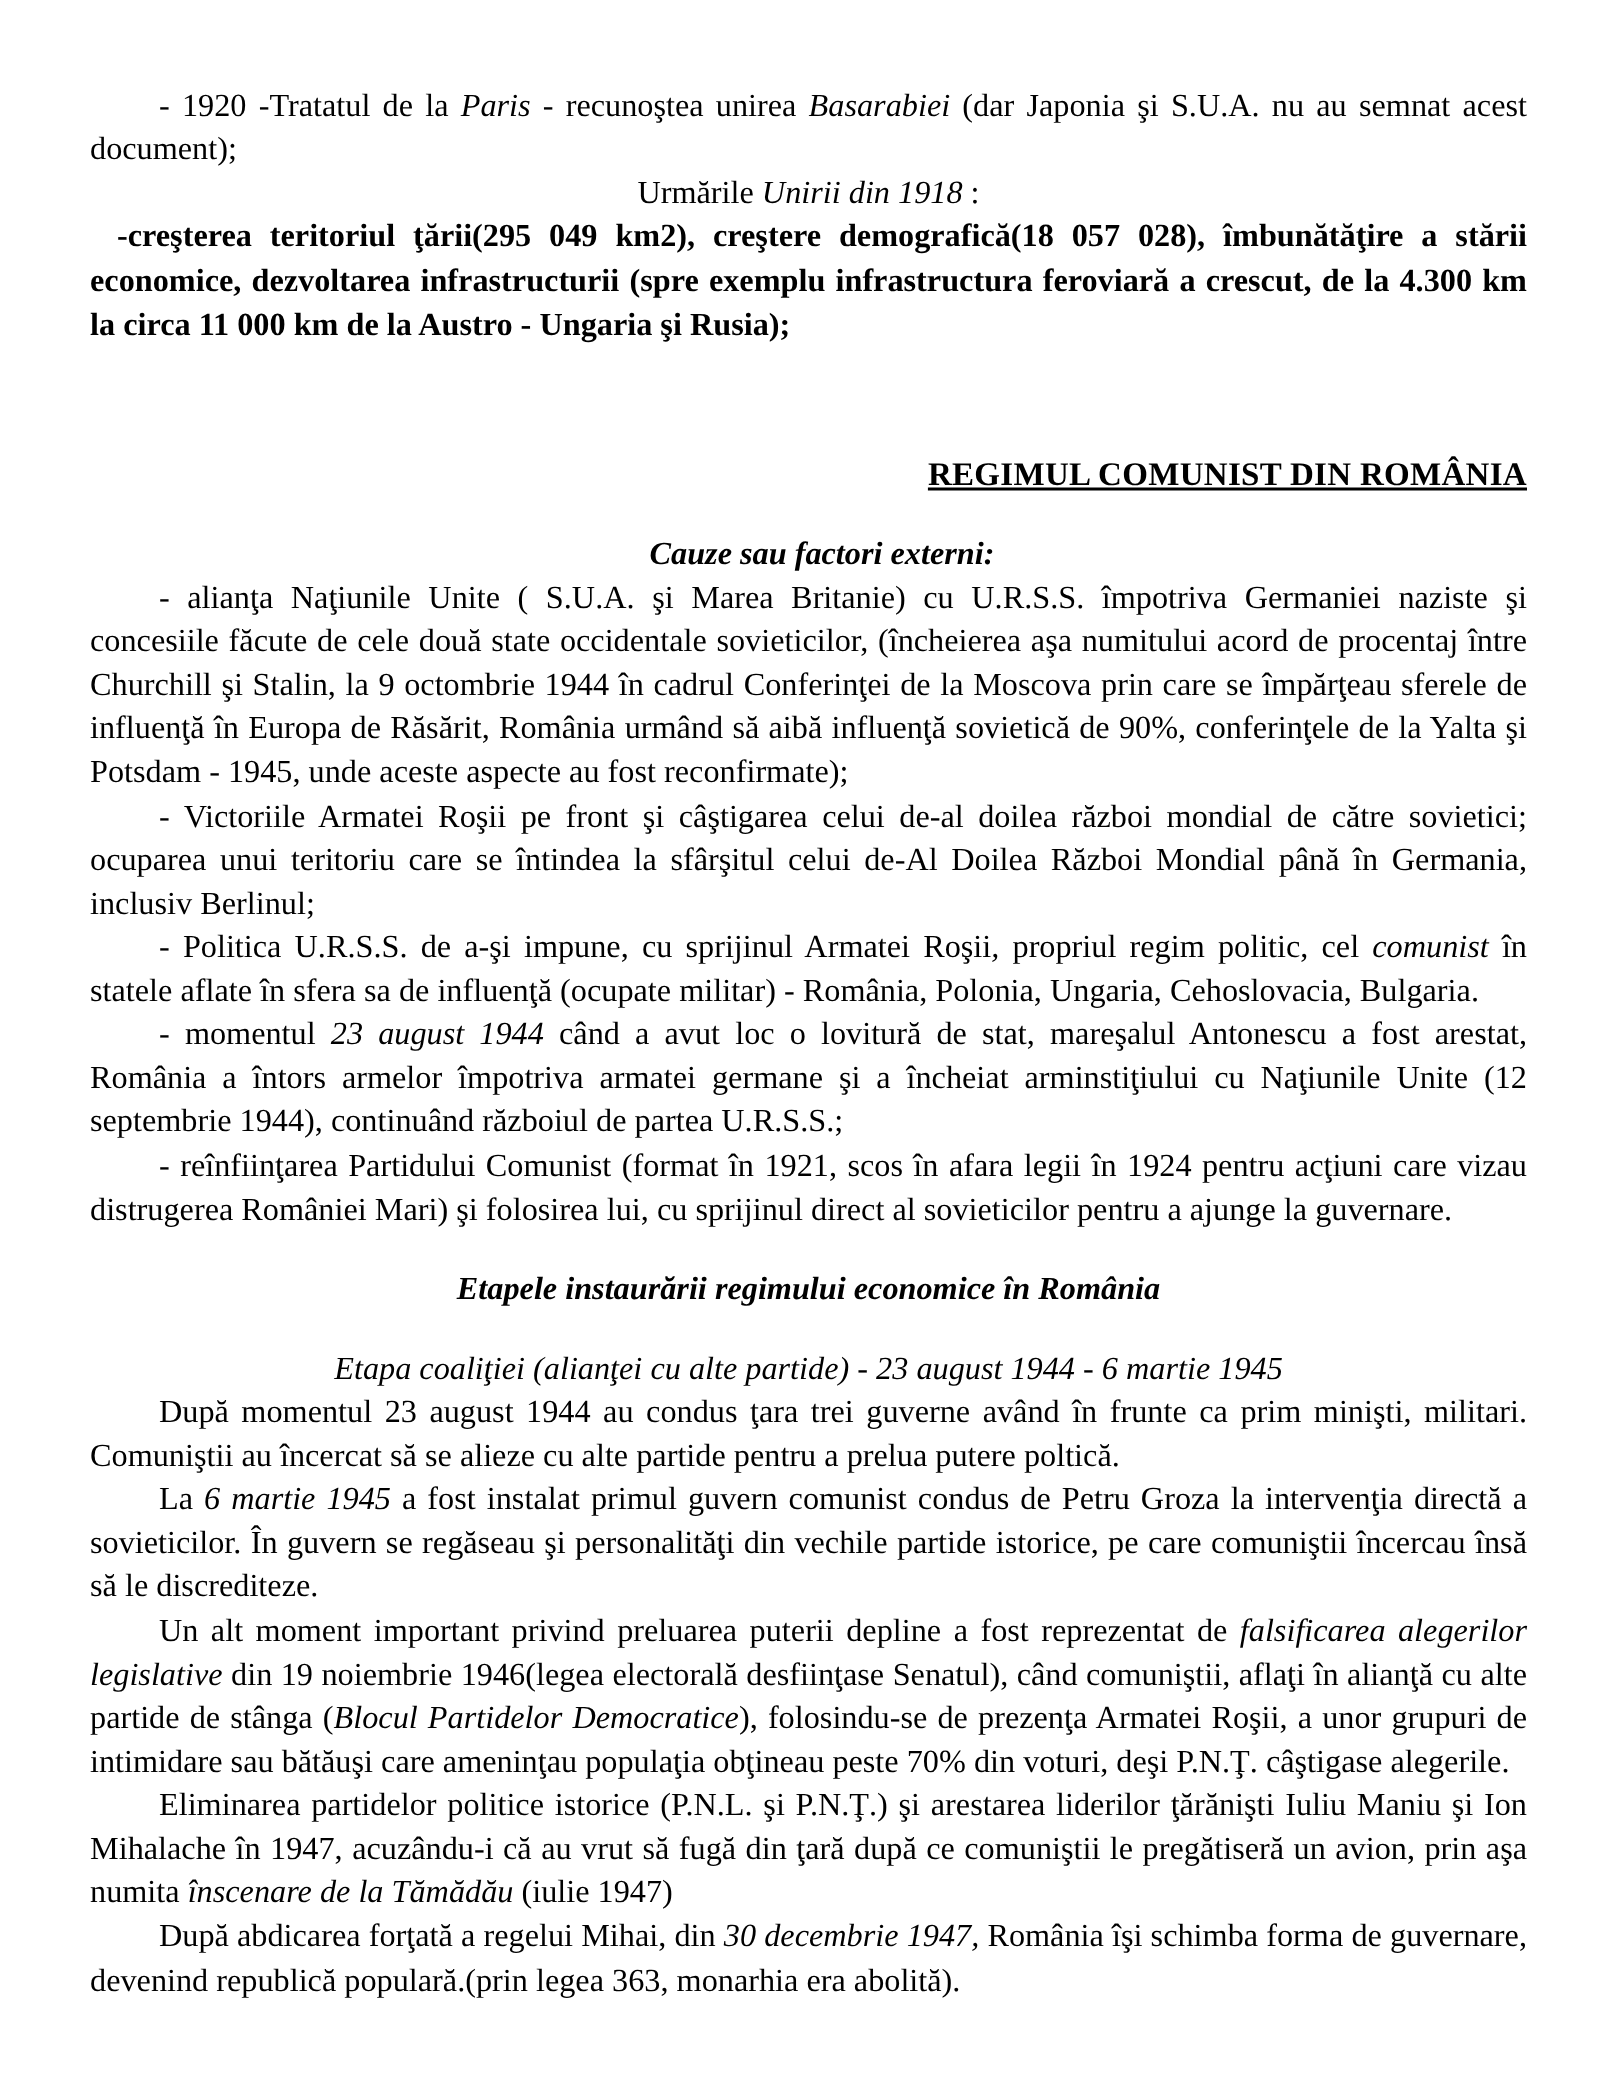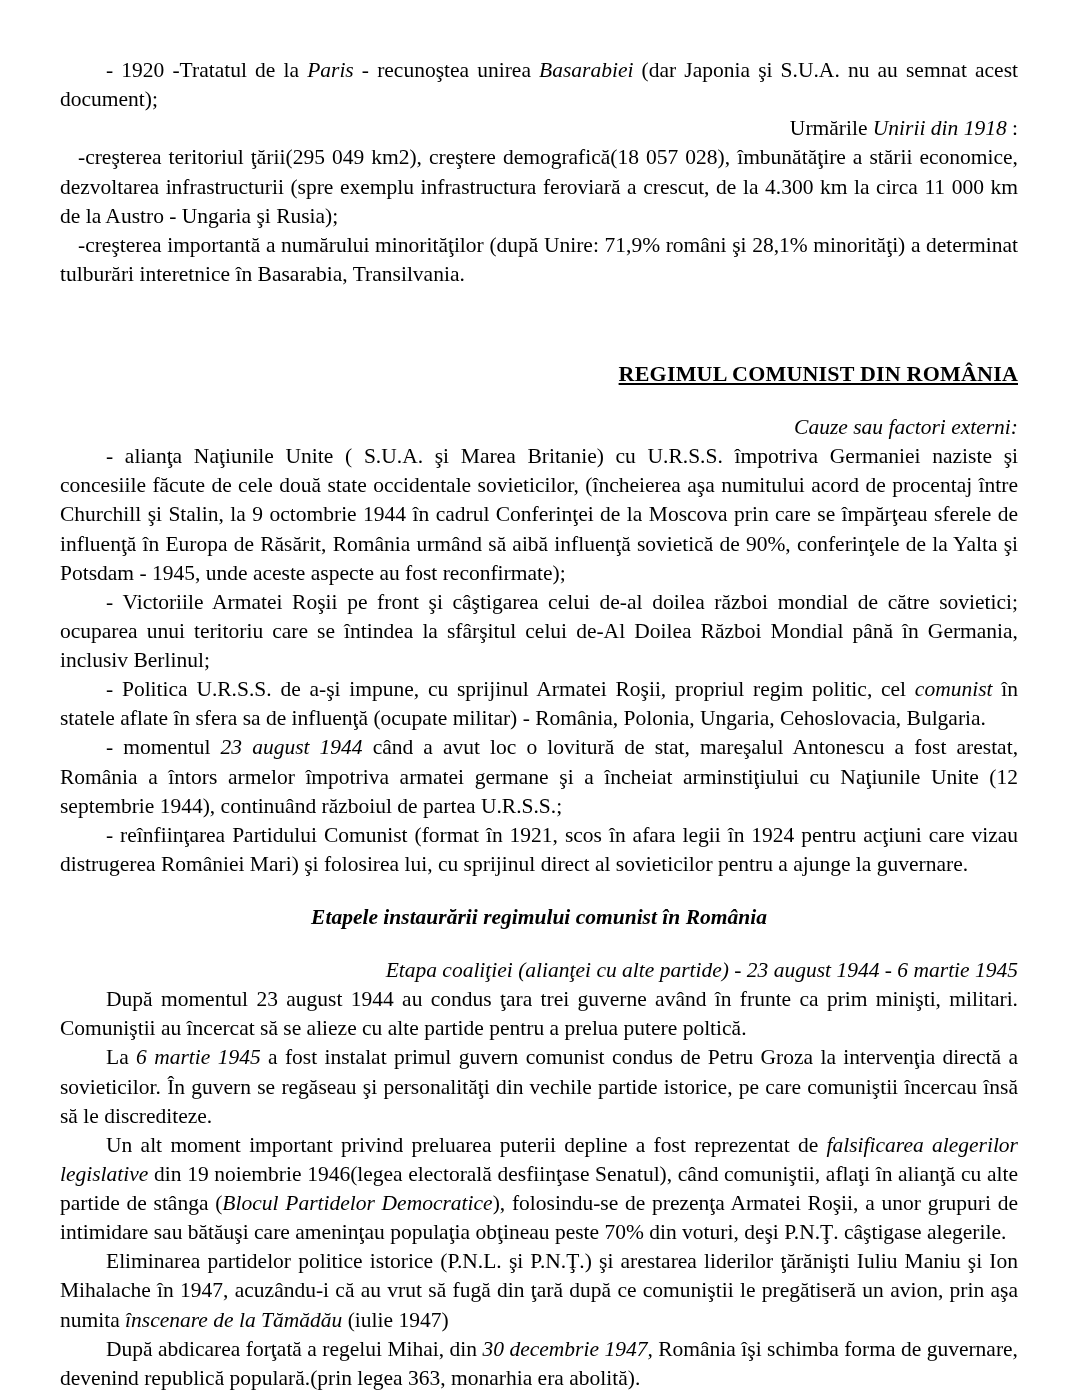--- a/index.html
+++ b/index.html
@@ -26,23 +26,23 @@
   }
   p.para {
     margin: 0;
     font-size: 21.5px;
     line-height: 1.355;
     text-align: justify;
     text-justify: inter-word;
     -webkit-hyphens: none;
     hyphens: none;
   }
-  p.para.nojust { text-align: right; }
+  p.para.nojust { text-align: center; }
   .ind-first { text-indent: 46px; }
-  .ind-small { text-indent: 18px; }
+  .ind-small { text-indent: 18px; font-weight: bold; }
   .ind-none  { text-indent: 0; }
 
   h1.doc-title {
     margin: 0;
     font-size: 22px;
     font-weight: bold;
     text-align: right;
     text-decoration: underline;
     letter-spacing: 0.2px;
   }
@@ -62,21 +62,20 @@
 
 <div class="page">
   <div class="doc">
 
     <p class="para ind-first"><span>- 1920 -Tratatul de la </span><span class="it">Paris</span><span> - recunoştea unirea </span><span class="it">Basarabiei</span><span> (dar Japonia şi S.U.A. nu au semnat acest document);</span></p>
 
     <p class="para nojust ind-none"><span>Urmările </span><span class="it">Unirii din 1918</span><span> :</span></p>
 
     <p class="para ind-small">-creşterea teritoriul ţării(295 049 km2),  creştere demografică(18 057 028), îmbunătăţire a stării economice, dezvoltarea infrastructurii (spre exemplu infrastructura feroviară a crescut, de la 4.300 km la circa 11 000 km de la Austro - Ungaria şi  Rusia);</p>
 
-    <p class="para ind-small">-creşterea importantă a numărului minorităţilor (după Unire: 71,9% români şi 28,1% minorităţi) a determinat tulburări interetnice în Basarabia, Transilvania.</p>
 
     <div class="sp-72"></div>
 
     <h1 class="doc-title">REGIMUL COMUNIST DIN ROMÂNIA</h1>
 
     <div class="sp-26"></div>
 
 
     <p class="para nojust ind-small it">Cauze sau factori externi:</p>
 
@@ -86,21 +85,21 @@
 
     <p class="para ind-first"><span>- Politica U.R.S.S. de a-şi impune, cu sprijinul Armatei Roşii</span><span class="it">,</span><span> propriul regim politic, cel </span><span class="it">comunist</span><span> în statele aflate în sfera sa de influenţă (ocupate militar) - România, Polonia, Ungaria, Cehoslovacia, Bulgaria.</span></p>
 
 
     <p class="para ind-first"><span>- momentul </span><span class="it">23 august 1944</span><span> când a avut loc o lovitură de stat, mareşalul Antonescu a fost arestat, România a întors armelor împotriva armatei germane şi a încheiat arminstiţiului cu Naţiunile Unite (12 septembrie 1944), continuând războiul de partea U.R.S.S.;</span></p>
 
     <p class="para ind-first">- reînfiinţarea Partidului Comunist (format în 1921, scos în afara legii în 1924 pentru acţiuni care vizau distrugerea României Mari) şi folosirea lui, cu sprijinul direct al  sovieticilor pentru a ajunge la guvernare.</p>
 
     <div class="sp-26"></div>
 
-    <h2 class="sub-title">Etapele instaurării regimului comunist în România</h2>
+    <h2 class="sub-title">Etapele instaurării regimului economice în România</h2>
 
     <div class="sp-26"></div>
 
     <p class="para nojust ind-none it">Etapa coaliţiei (alianţei cu alte partide) - 23 august 1944 - 6 martie 1945</p>
 
     <p class="para ind-first">După momentul 23 august 1944 au condus ţara trei guverne având în frunte ca prim minişti, militari. Comuniştii au încercat să se alieze cu alte partide pentru a prelua putere poltică.</p>
 
     <p class="para ind-first"><span>La </span><span class="it">6 martie 1945</span><span> a fost instalat primul guvern comunist condus de Petru Groza la intervenţia directă a sovieticilor. În guvern se regăseau şi personalităţi din vechile partide istorice, pe care comuniştii încercau însă să le discrediteze.</span></p>
 
     <p class="para ind-first"><span>Un alt moment important privind preluarea puterii depline a fost reprezentat de  </span><span class="it">falsificarea alegerilor legislative</span><span> din 19 noiembrie 1946(legea electorală desfiinţase Senatul), când comuniştii, aflaţi în alianţă cu alte partide de stânga (</span><span class="it">Blocul Partidelor Democratice</span><span>), folosindu-se de prezenţa Armatei Roşii, a unor grupuri de intimidare sau bătăuşi care ameninţau populaţia obţineau peste 70% din voturi, deşi P.N.Ţ. câştigase alegerile.</span></p>

